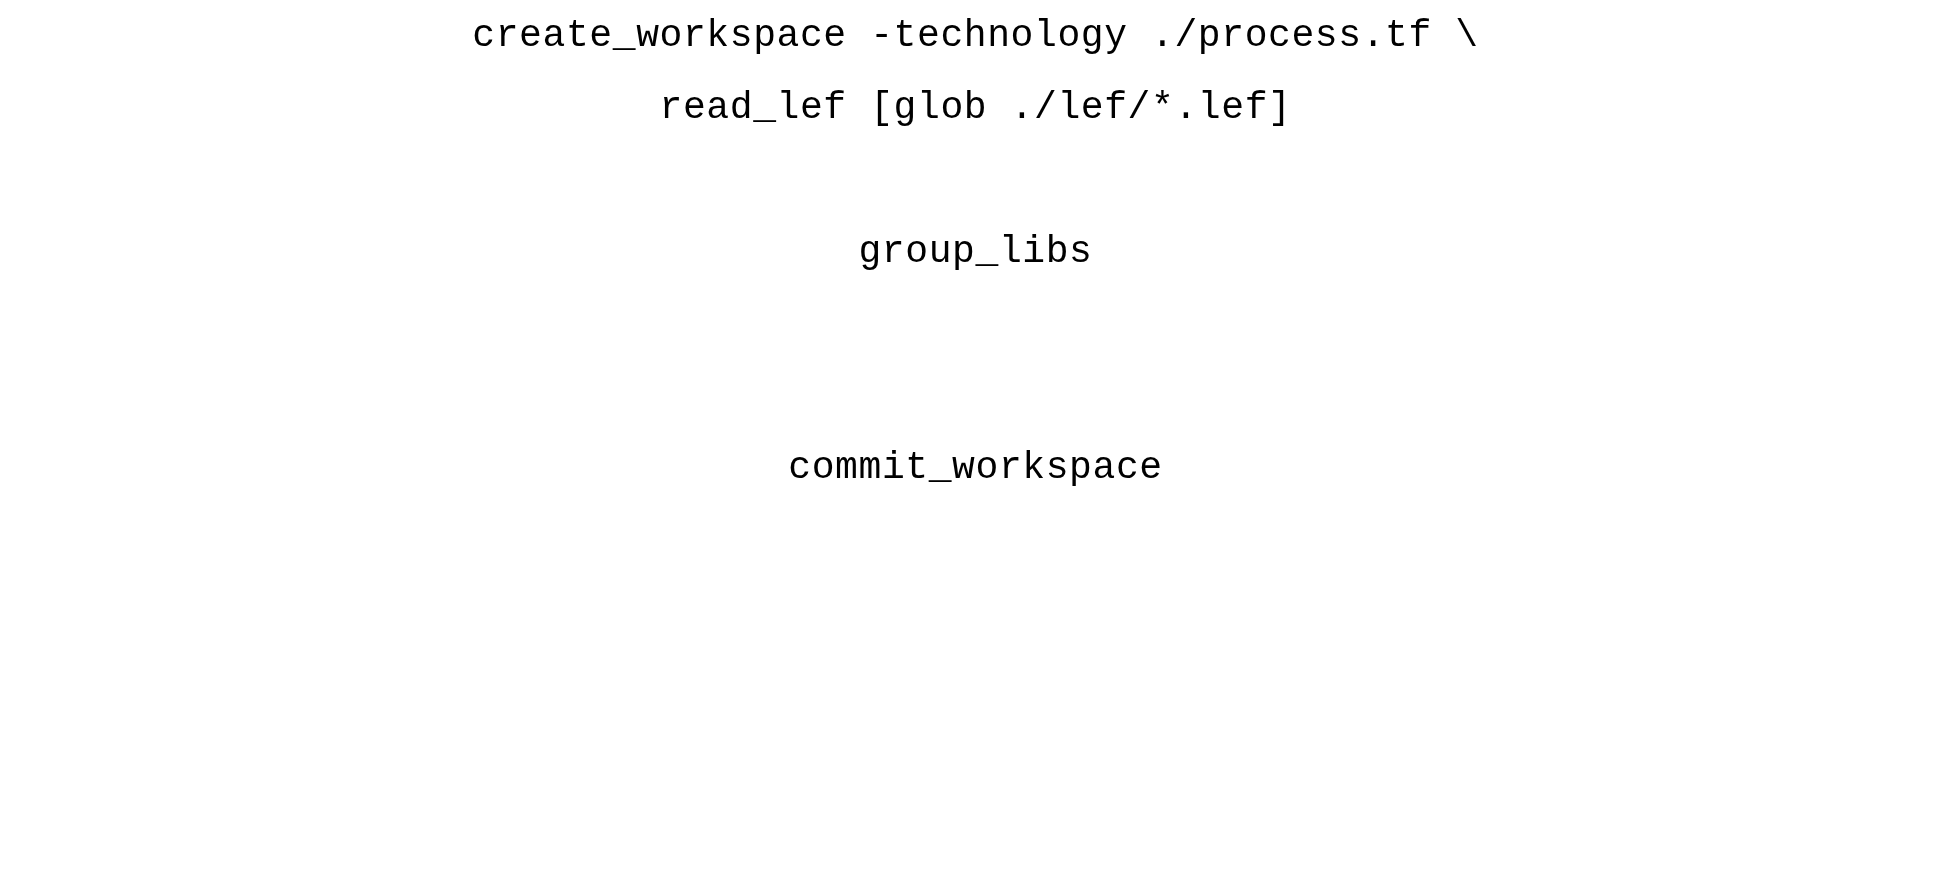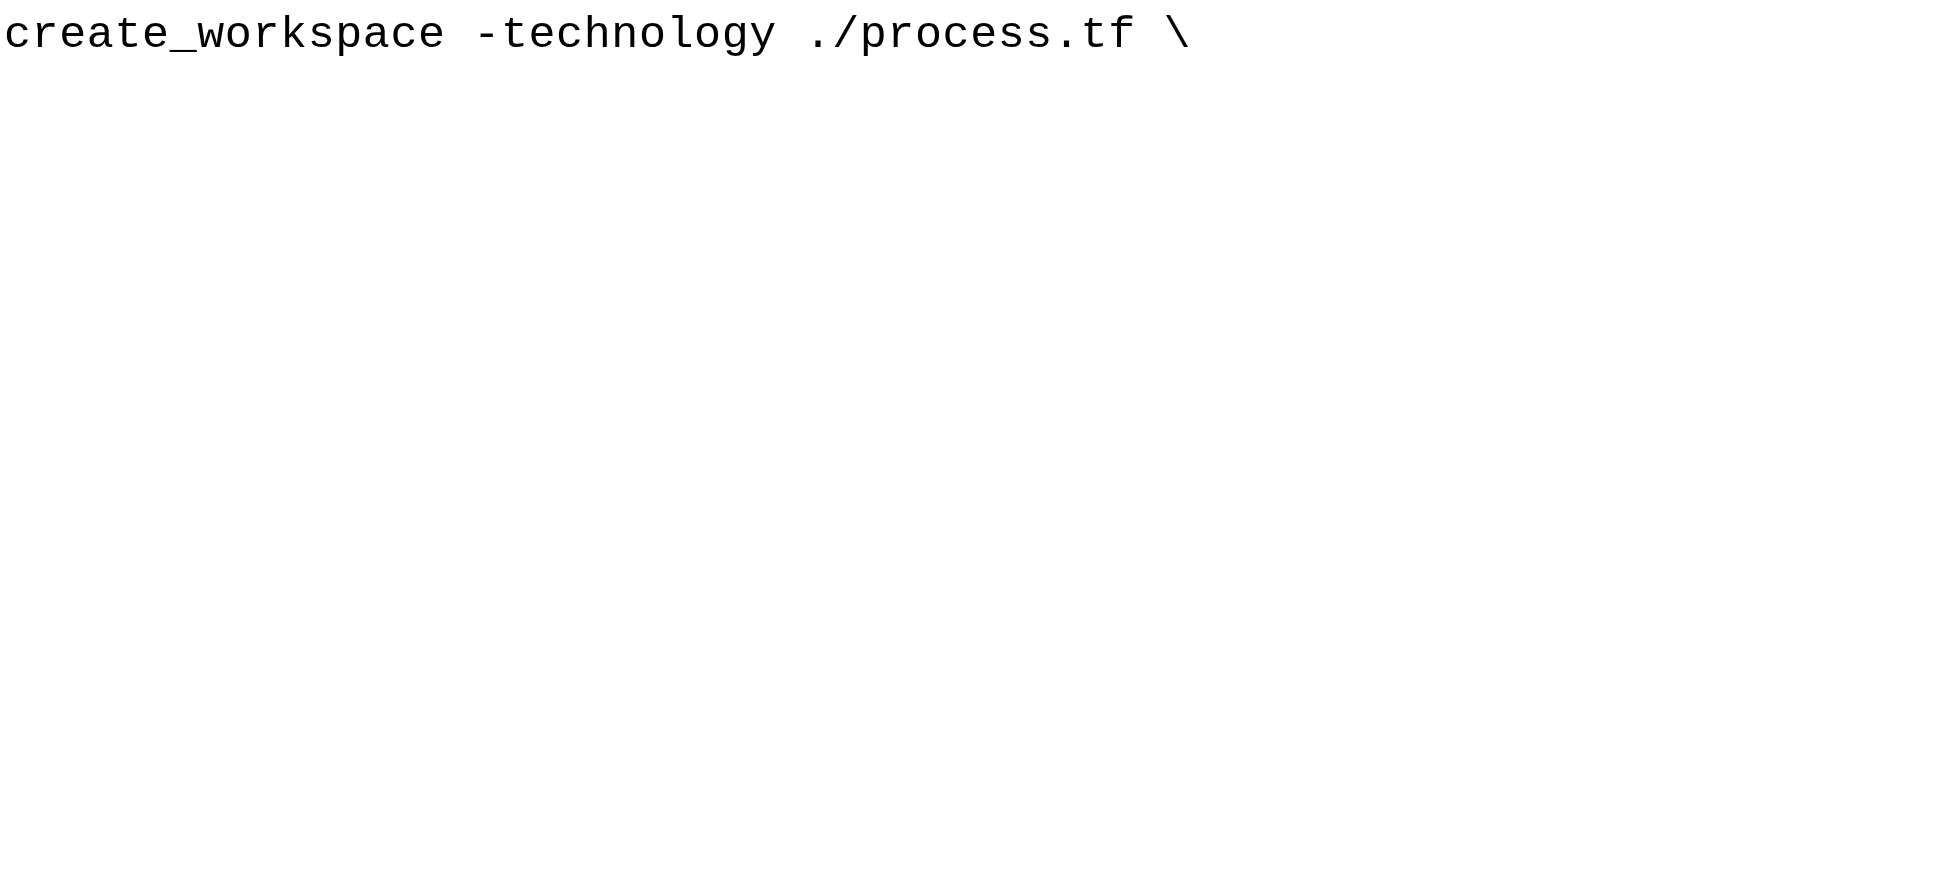--- a/index.html
+++ b/index.html
@@ -19,34 +19,38 @@
     top: 0;
     width: 1947px;
     height: 885px;
     box-sizing: border-box;
     padding: 0 0 0 4px;
     background: #ffffff;
   }
   .code-line {
     display: block;
     font-family: "Liberation Mono", "DejaVu Sans Mono", monospace;
-    font-size: 45px;
+    font-size: 38px;
     line-height: 72px;
     height: 72px;
     color: #000000;
     white-space: pre;
     letter-spacing: 0.6px;
     font-weight: 400;
+    text-align: center;
     -webkit-font-smoothing: antialiased;
   }
   .code-line.blank {
     color: transparent;
   }
 </style>
 </head>
 <body>
 
 <div id="script-listing">
   <span class="code-line">create_workspace -technology ./process.tf \</span>
+  <span class="code-line">read_lef [glob ./lef/*.lef]</span>
+  <span class="code-line blank"></span>
+  <span class="code-line">group_libs</span>
   <span class="code-line blank"></span>
   <span class="code-line blank"></span>
-  <span class="code-line blank"></span>
+  <span class="code-line">commit_workspace</span>
 </div>
 
 </body></html>

